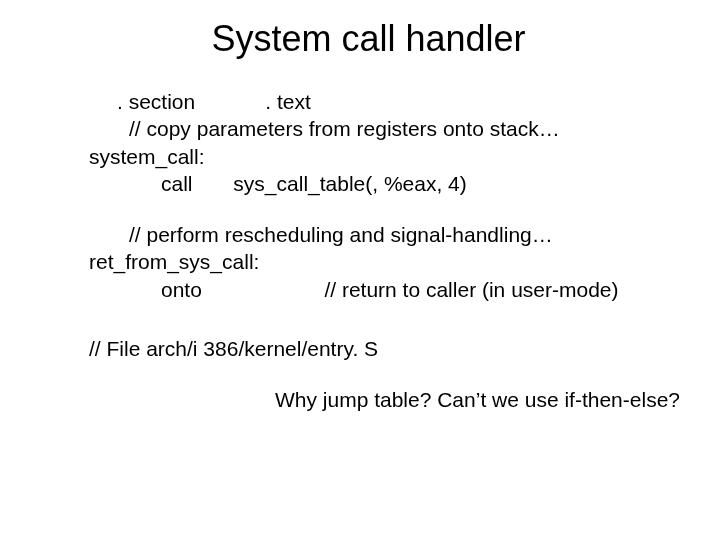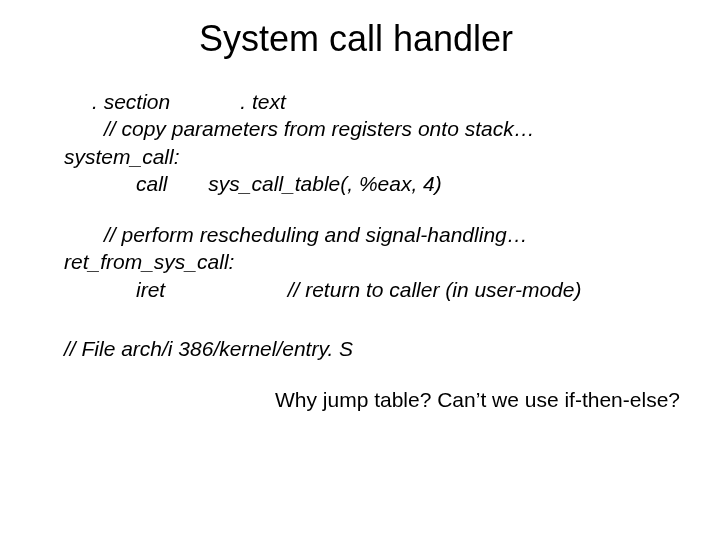--- a/index.html
+++ b/index.html
@@ -8,36 +8,36 @@
     width: 720px;
     height: 540px;
     background: #ffffff;
     font-family: "Trebuchet MS", "Comic Sans MS", "Segoe UI", sans-serif;
     color: #000;
   }
   .slide {
     box-sizing: border-box;
     width: 720px;
     height: 540px;
-    padding: 12px 40px 20px 32px;
+    padding: 12px 40px 20px 57px;
   }
   .title {
     font-size: 36px;
     text-align: center;
     margin: 6px 0 28px 0;
     font-weight: normal;
   }
   .body {
     font-size: 21px;
     line-height: 1.3;
   }
   .code-block {
     margin-bottom: 24px;
   }
-  .line { white-space: pre; font-style: italic; }
+  .line { white-space: pre; }
   .i1 { padding-left: 60px; }
   .i2 { padding-left: 32px; }
   .i3 { padding-left: 72px; }
   .i4 { padding-left: 104px; }
   .file-note { margin-bottom: 24px; margin-top: 32px; }
   .question {
     padding-left: 56px;
     text-align: right;
   }
 </style>
@@ -52,20 +52,20 @@
     <div class="code-block">
       <div class="line i1">. section            . text</div>
       <div class="line i3">// copy parameters from registers onto stack…</div>
       <div class="line i2">system_call:</div>
       <div class="line i4">call       sys_call_table(, %eax, 4)</div>
     </div>
 
     <div class="code-block">
       <div class="line i3">// perform rescheduling and signal-handling…</div>
       <div class="line i2">ret_from_sys_call:</div>
-      <div class="line i4">iret                     // return to caller (in user-mode)</div>
+      <div class="line i4">onto                     // return to caller (in user-mode)</div>
     </div>
 
     <div class="file-note line i2">// File arch/i 386/kernel/entry. S</div>
 
     <div class="question">Why jump table?  Can’t we use if-then-else?</div>
   </div>
 </div>
 
 </body></html>

